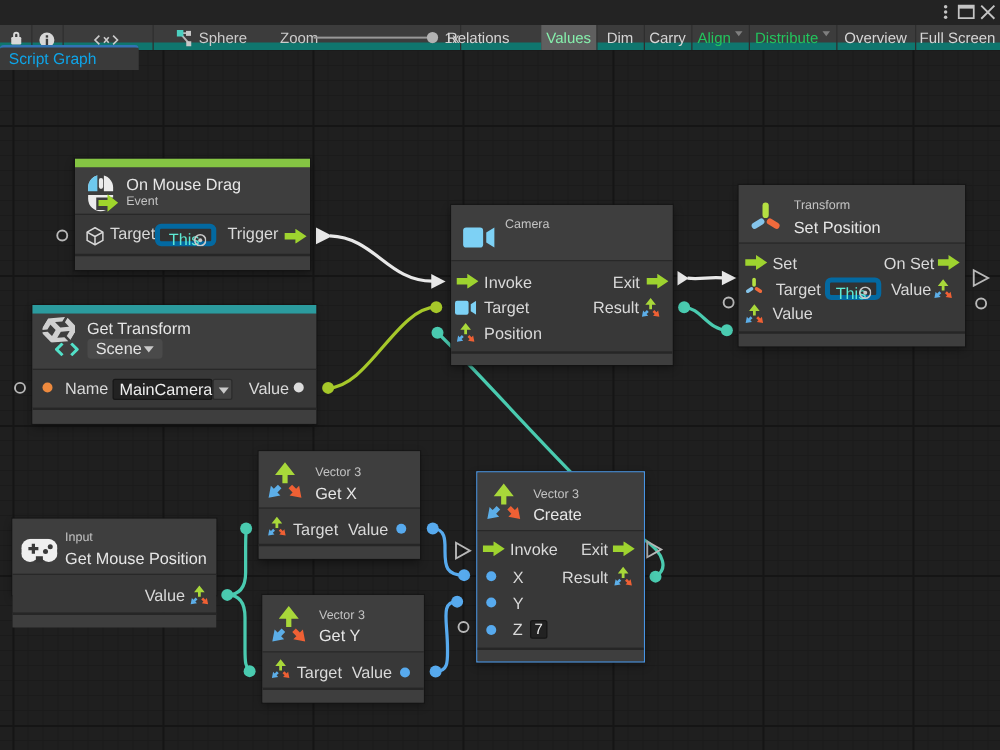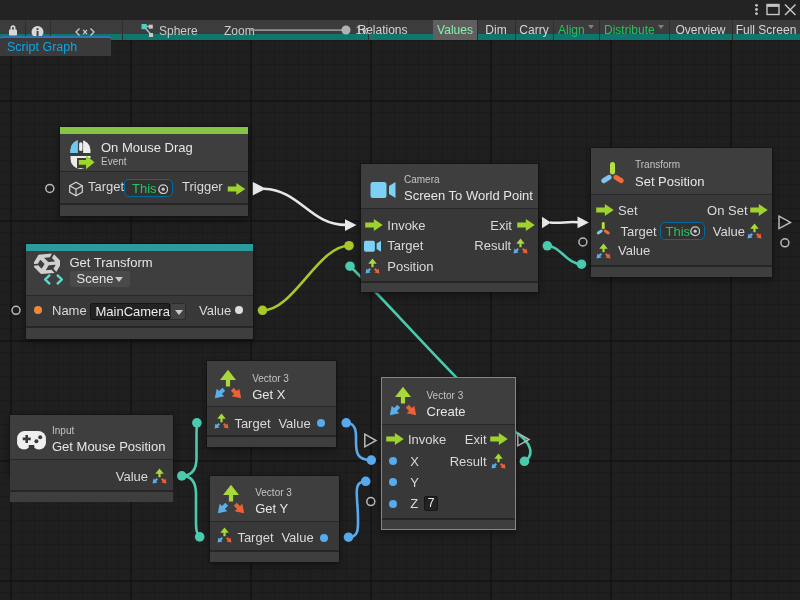--- a/index.html
+++ b/index.html
@@ -18,21 +18,21 @@
   #wires{position:absolute;left:0;top:0;z-index:2;}
   .node{position:absolute;z-index:3;background:#383838;
     box-shadow:0 0 0 1px rgba(18,18,18,.65), 0 3px 7px rgba(0,0,0,.4);}
   .node .abs{position:absolute;}
   .hdr{position:absolute;left:0;right:0;background:#3e3e3e;}
   .bodyrow{position:absolute;left:0;right:0;background:#383838;border-top:1px solid #282828;}
   .foot{position:absolute;left:0;right:0;background:#3e3e3e;border-top:2px solid #262626;}
   .title{position:absolute;color:#e6e6e6;font-size:13px;line-height:15px;white-space:nowrap;}
   .sub{position:absolute;color:#c3c3c3;font-size:10px;line-height:12px;white-space:nowrap;}
   .lbl{position:absolute;color:#d9d9d9;font-size:13px;line-height:15px;white-space:nowrap;}
-  .pill{position:absolute;border:1px solid #0369a1;border-radius:5px;color:#22c55e;background:rgba(0,0,0,.10);
+  .pill{position:absolute;border:4px solid #0369a1;border-radius:5px;color:#5eead4;background:rgba(0,0,0,.10);
     font-size:13px;line-height:15px;text-align:left;}
   .field{position:absolute;background:#222;border:1px solid #161616;border-radius:2px;
     color:#ededed;font-size:13px;}
   
   #topstrip{position:absolute;left:0;top:0;width:800px;height:20px;background:#232323;z-index:5;}
   #tab{position:absolute;left:0;top:0;width:111px;height:20px;background:#3a3a3a;
     border-top:2px solid #3273b4;border-radius:3px 3px 0 0;color:#0ea5e9;
     font-size:12.5px;line-height:18px;padding-left:7px;z-index:6;margin-top:36px;}
   #toolbar{position:absolute;left:0;top:20px;width:800px;height:20px;background:#3c3c3c;z-index:5;
     border-bottom:6px solid #0f766e;}
@@ -201,21 +201,20 @@
   </div>
 
   <div class="node" style="left:360.5px;top:163.5px;width:177px;height:128.5px">
     <div class="hdr" style="top:0;height:44px"></div>
     <div class="bodyrow" style="top:44px;height:73px"></div>
     <div class="foot" style="top:117px;height:11.5px"></div>
     <svg class="abs" style="left:8.4px;top:17.3px" width="28" height="18">
         <use href="#cam"></use>
       </svg>
     <div class="sub" style="left:43.5px;top:10.5px">Camera</div>
-    <div class="title" style="left:43.5px;top:24.6px">Screen To World Point</div>
     <svg class="abs" style="left:4.5px;top:55.6px" width="18" height="12">
         <use href="#arrowR"></use>
       </svg>
     <div class="lbl" style="left:26.8px;top:54.1px">Invoke</div>
     <div class="lbl" style="right:25.6px;top:54.1px">Exit</div>
     <svg class="abs" style="right:2.2px;top:55.6px" width="18" height="12">
         <use href="#arrowR"></use>
       </svg>
     <svg class="abs" style="left:3px;top:76.2px" width="17" height="12.5" viewBox="0 0 25 18" preserveAspectRatio="none">
         <use href="#cam"></use>

